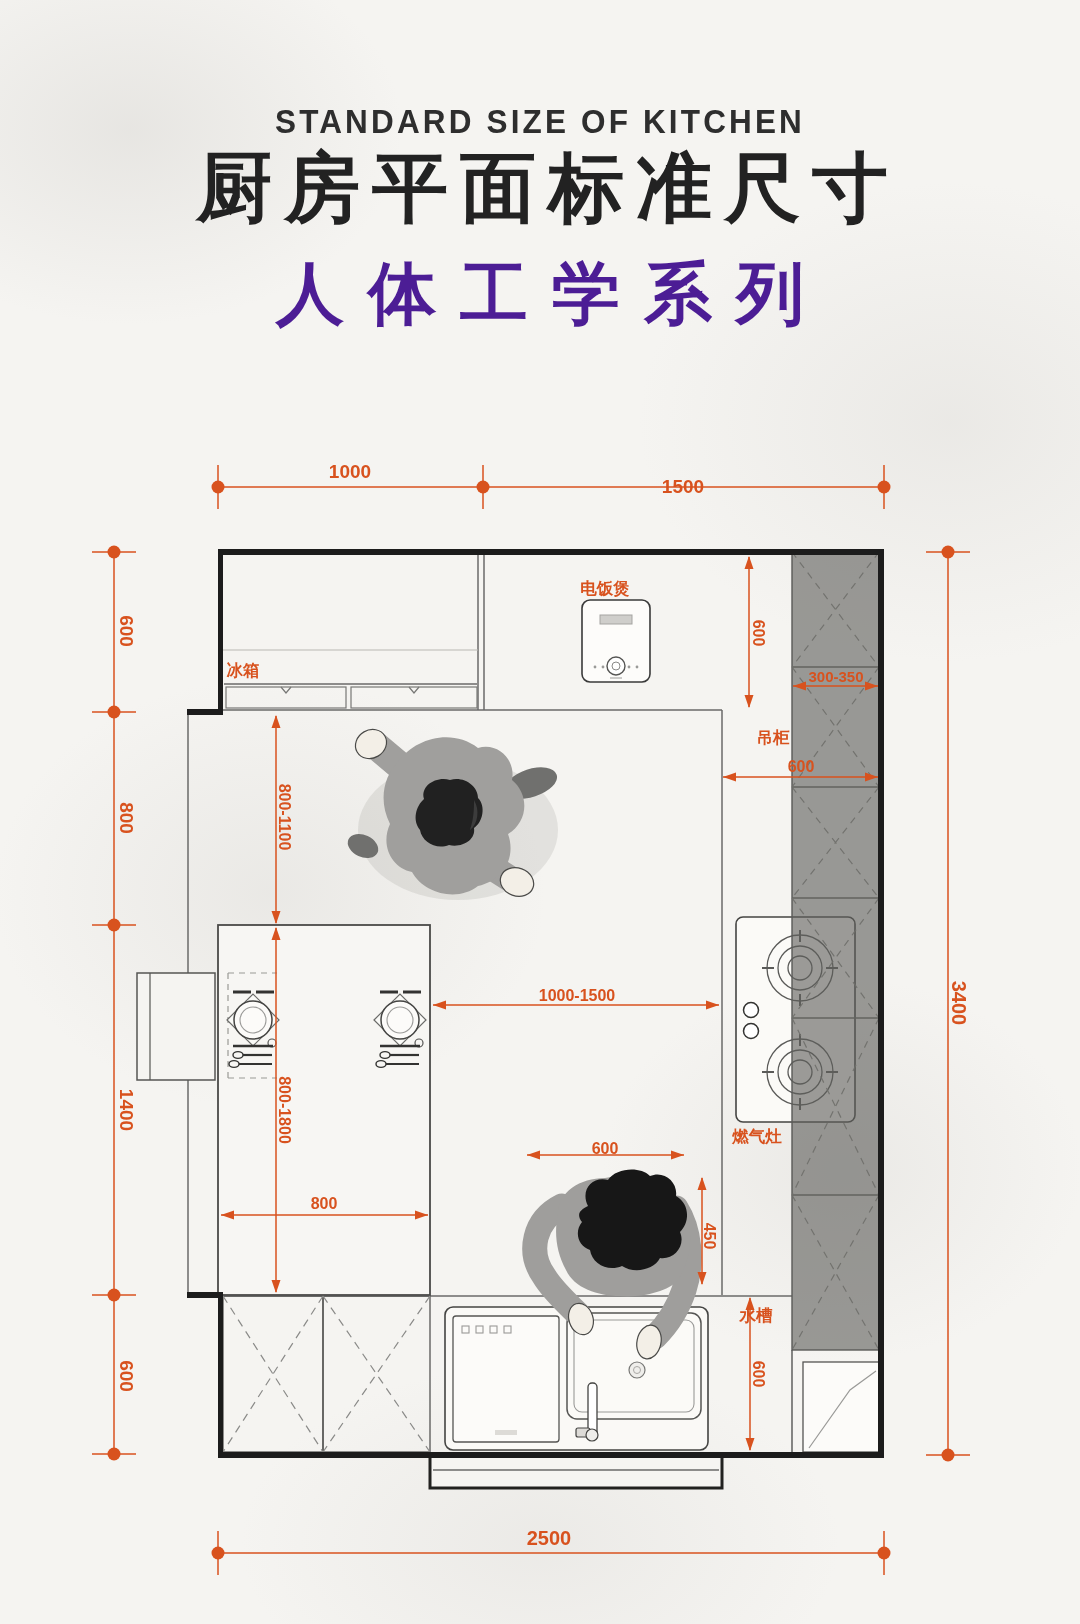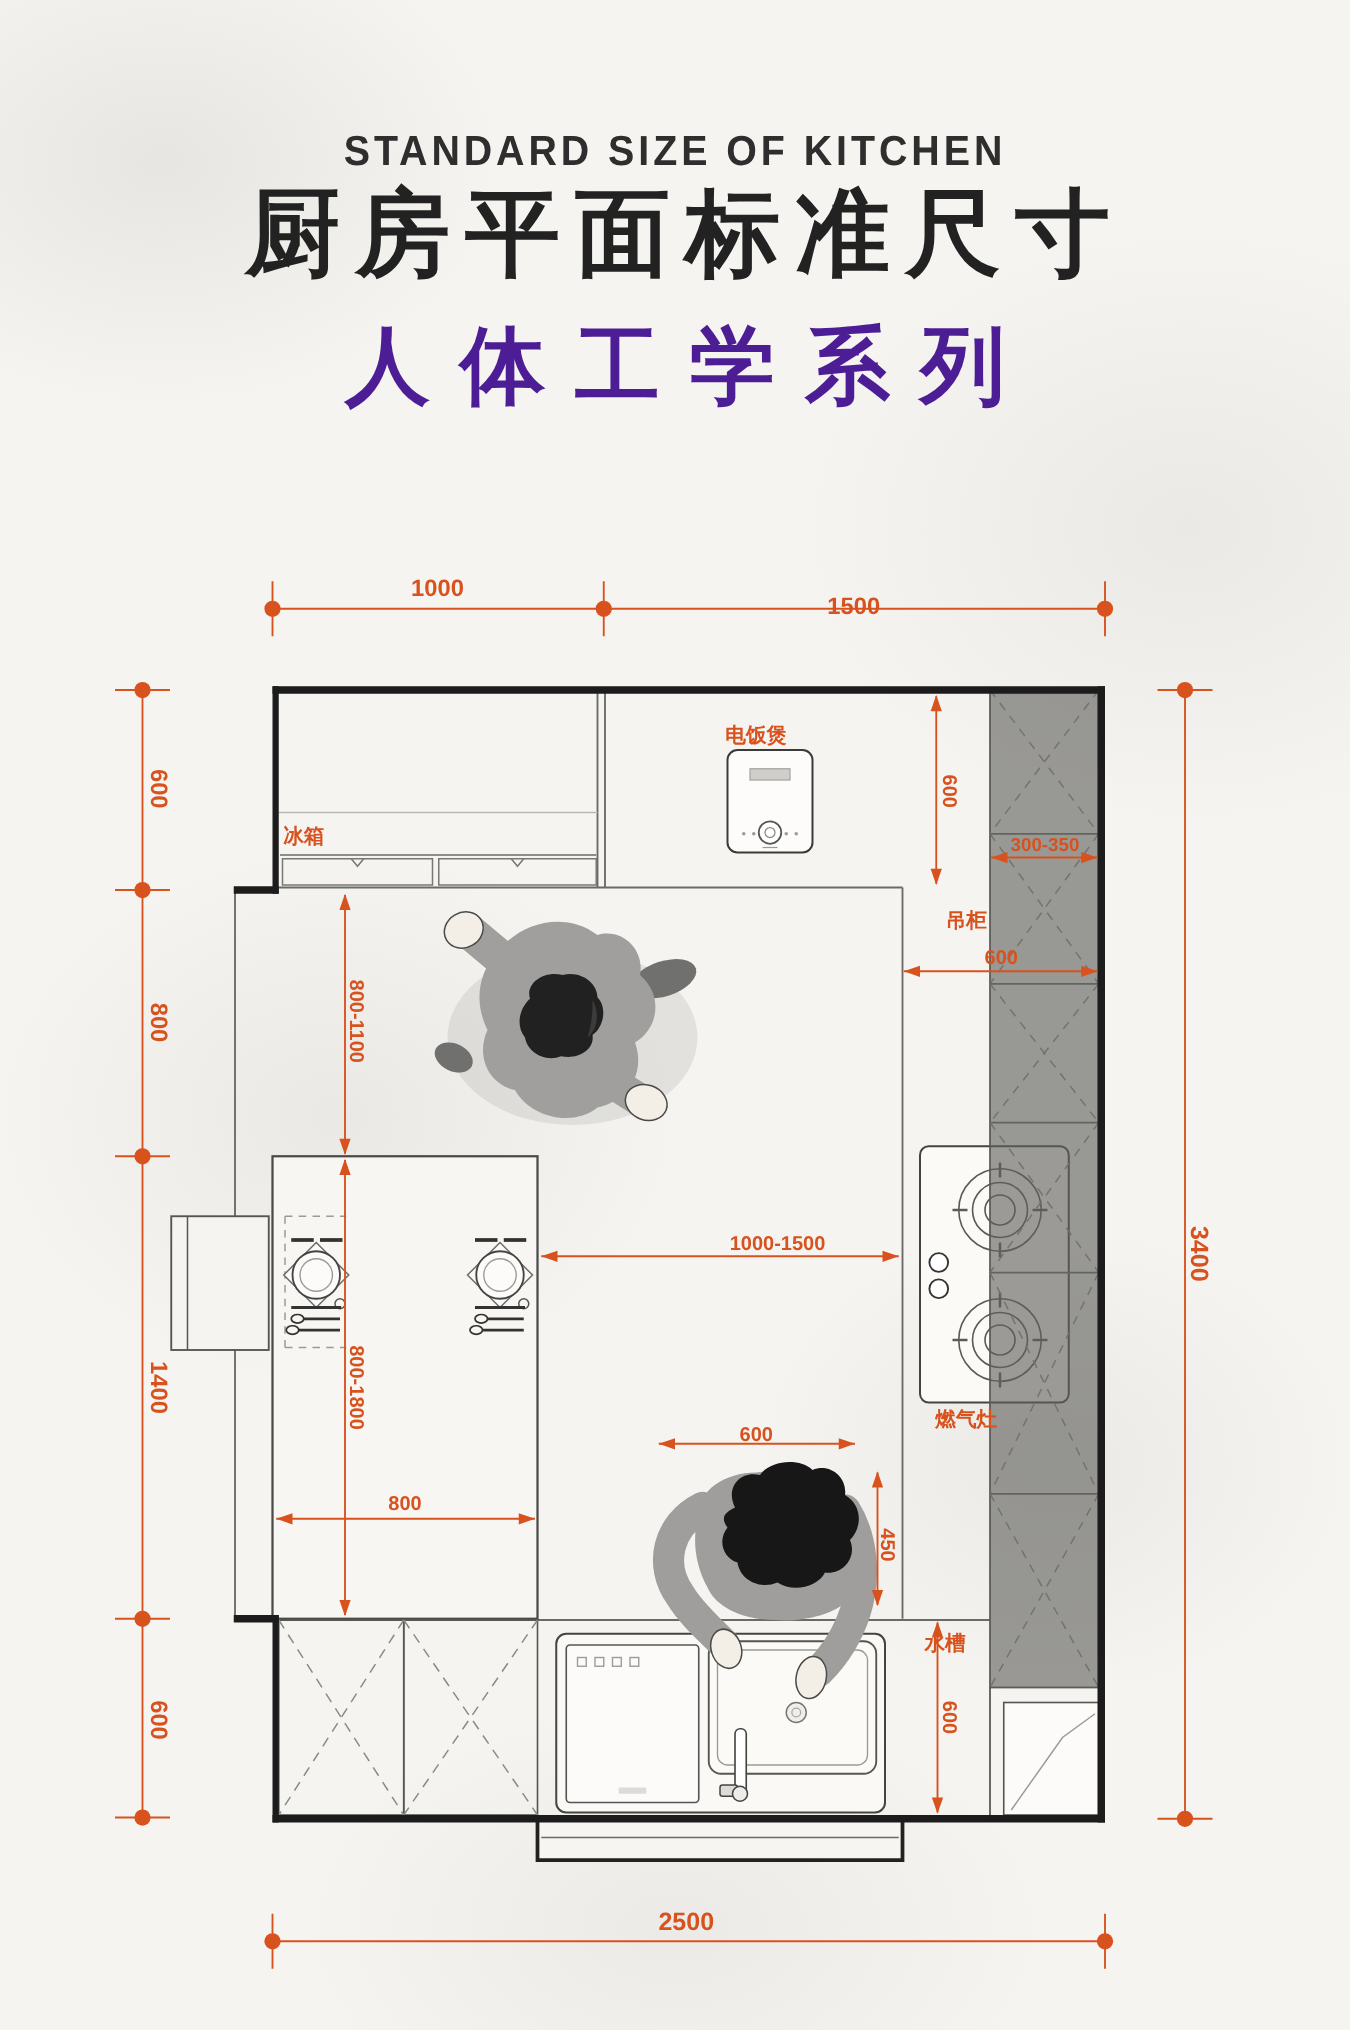--- a/index.html
+++ b/index.html
@@ -339,22 +339,22 @@
 
 <span class="txt rot dim-xl" style="left:959px;top:1003px;">3400</span>
 <span class="txt dim-xl" style="left:549px;top:1538px;">2500</span>
 
 <span class="txt rot dim-md" style="left:758px;top:633px;">600</span>
 <span class="txt dim-sm" style="left:836px;top:676px;">300-350</span>
 <span class="txt dim-md" style="left:801px;top:767px;">600</span>
 <span class="txt rot dim-md" style="left:284px;top:817px;">800-1100</span>
 <span class="txt rot dim-md" style="left:284px;top:1110px;">800-1800</span>
 <span class="txt dim-md" style="left:324px;top:1204px;">800</span>
-<span class="txt dim-md" style="left:577px;top:996px;margin-left:45px;">1000-1500</span>
+<span class="txt dim-md" style="left:577px;top:996px;">1000-1500</span>
 <span class="txt dim-md" style="left:605px;top:1149px;">600</span>
 <span class="txt rot dim-md" style="left:709px;top:1236px;">450</span>
 <span class="txt rot dim-md" style="left:758px;top:1374px;">600</span>
 
 <span class="txt plan-label" style="left:605px;top:590px;font-family:Liberation Mono, monospace;">电饭煲</span>
 <span class="txt plan-label" style="left:243px;top:670px;">冰箱</span>
 <span class="txt plan-label" style="left:773px;top:737px;">吊柜</span>
-<span class="txt plan-label" style="left:757px;top:1136px;margin-left:16px;">燃气灶</span>
+<span class="txt plan-label" style="left:757px;top:1136px;">燃气灶</span>
 <span class="txt plan-label" style="left:756px;top:1315px;">水槽</span>
 
 </body></html>

